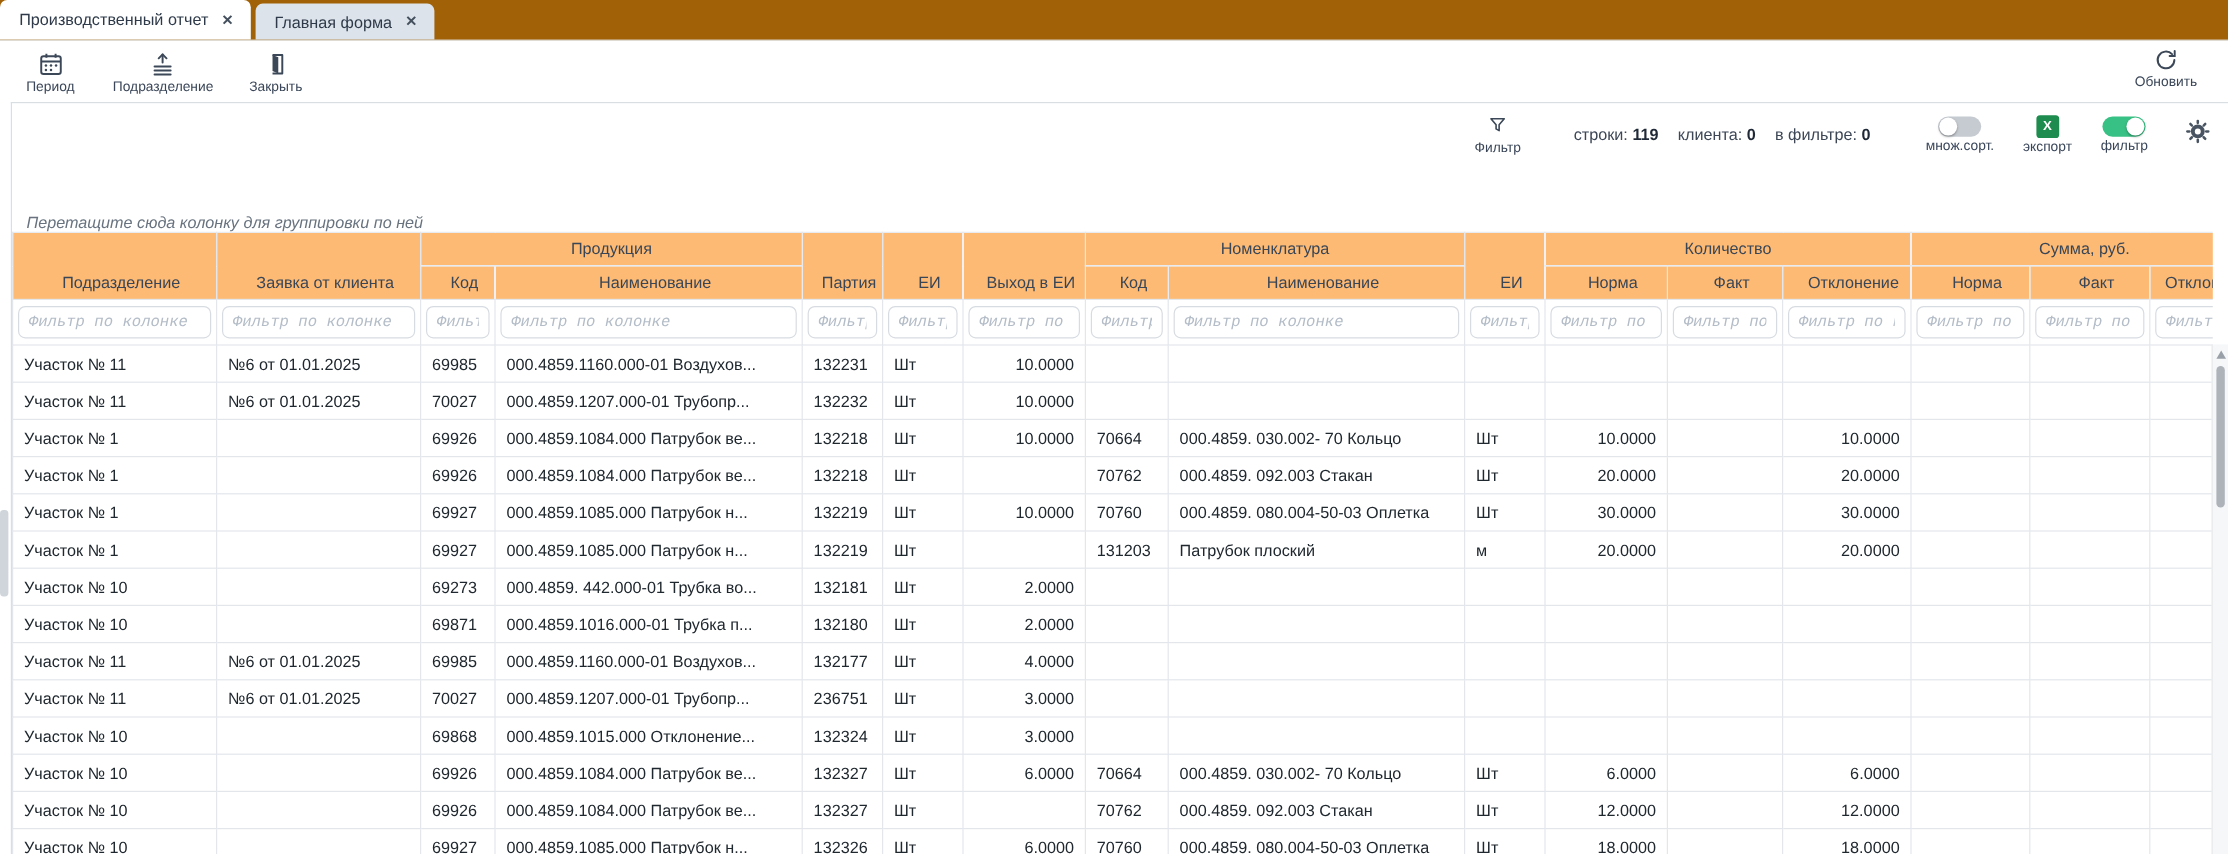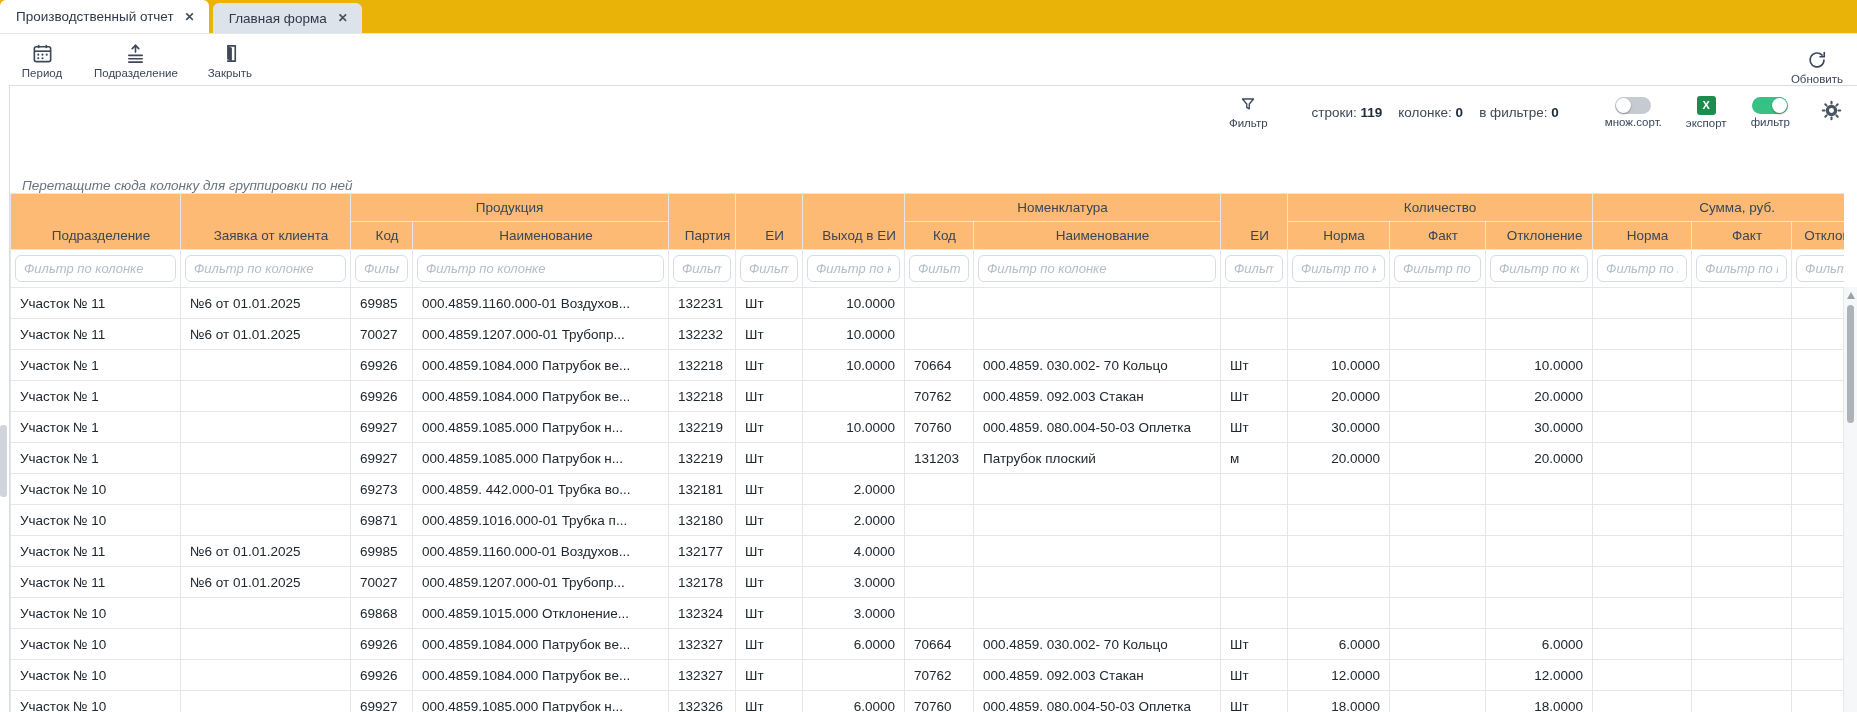--- a/index.html
+++ b/index.html
@@ -2,32 +2,32 @@
 <html><head>
 <meta charset="utf-8">
 <style>
   html,body{margin:0;padding:0;}
   body{
     width:1857px;height:712px;overflow:hidden;position:relative;
     background:#ffffff;font-family:"Liberation Sans", sans-serif;
     -webkit-font-smoothing:antialiased;
   }
   
-  .tabbar{height:33px;background:#eab308;display:flex;align-items:flex-end;border-bottom:1px solid #e3e7ec;}
+  .tabbar{height:33px;background:#a16207;display:flex;align-items:flex-end;border-bottom:1px solid #e3e7ec;}
   .tab{height:33px;display:flex;align-items:center;padding:0 14px 0 16px;font-size:13.5px;color:#2e3a49;
        border-radius:6px 6px 0 0;cursor:default;white-space:nowrap;}
   .tab.active{background:#ffffff;}
   .tab.inactive{background:#dce3ea;margin-left:4px;height:30px;}
   .tab .close{margin-left:11px;font-size:12px;color:#44505e;font-weight:bold;}
   
   .toolbar{height:52px;background:#ffffff;display:flex;align-items:center;padding-left:16px;position:relative;}
   .tbtn{display:flex;flex-direction:column;align-items:center;justify-content:center;gap:2px;
         margin-right:26px;min-width:52px;color:#3b4759;font-size:11.5px;cursor:default;}
   .tbtn svg{display:block;}
-  .tbtn-right{position:absolute;right:14px;top:15px;margin-right:0;}
+  .tbtn-right{position:absolute;right:14px;top:5px;margin-right:12px;}
   
   .panel{position:absolute;left:9px;top:85px;right:0;bottom:0;background:#fff;
          border-top:1px solid #d9dee3;border-left:1px solid #d9dee3;}
   .titlerow{height:52px;display:flex;align-items:center;padding-left:22px;}
   .rtitle{font-size:15px;font-weight:bold;color:#333f50;white-space:nowrap;}
   .titlerow .spacer{flex:1;}
   .hfilter{display:flex;flex-direction:column;align-items:center;gap:1px;font-size:11.5px;color:#3b4759;margin-right:44px;}
   .stats{display:flex;gap:16px;font-size:13.5px;color:#3d4756;margin-right:46px;white-space:nowrap;}
   .stats b{color:#1f2937;}
   .hctl{display:flex;flex-direction:column;align-items:center;gap:2px;font-size:11.5px;color:#39465a;margin-right:24px;}
@@ -45,21 +45,21 @@
   
   .gridwrap{position:absolute;left:0;right:13px;top:107px;bottom:0;overflow:hidden;}
   table.grid{border-collapse:collapse;table-layout:fixed;width:1871px;}
   .grid th,.grid td{border:1px solid #e3e7eb;overflow:hidden;white-space:nowrap;box-sizing:border-box;}
   .grid th{background:#fdba74;font-weight:normal;color:#3a4656;font-size:13.5px;}
   .grid th.ghead{height:28px;text-align:center;}
   .grid th.chead{height:28px;text-align:center;padding-left:12px;}
   .grid th.cmerged{vertical-align:bottom;text-align:center;padding-bottom:6px;}
   .grid th.frow{height:38px;background:#ffffff;padding:4px 4px;}
   .grid th.frow input{width:100%;height:27px;box-sizing:border-box;border:1px solid #d7dce2;border-radius:6px;
-        padding:0 8px;font-size:13px;font-family:Liberation Sans, sans-serif;color:#333;outline:none;}
+        padding:0 8px;font-size:13px;font-family:Liberation Mono, monospace;color:#333;outline:none;}
   .grid th.frow input::placeholder{font-style:italic;color:#b3bcc7;}
   .grid td{height:31px;padding:0 9px;font-size:13.5px;color:#20282f;background:#fff;}
   .grid td.num{text-align:right;}
   
   .vscroll{position:absolute;right:0;top:201px;bottom:0;width:13px;background:#f6f7f8;border-left:1px solid #e6e9ec;}
   .vscroll .up{width:0;height:0;border-left:4.5px solid transparent;border-right:4.5px solid transparent;
                border-bottom:7px solid #9aa0a8;margin:5px auto 0 auto;}
   .vscroll .thumb{width:7px;margin:6px auto 0 auto;height:118px;background:#aeb3ba;border-radius:4px;}
   
   .splitter{position:absolute;left:0;top:425px;width:7px;height:72px;background:#cfd5db;border-radius:3px;}
@@ -136,21 +136,21 @@
     <div class="hfilter">
       <span>
         <svg width="20" height="19" viewBox="0 0 24 24" fill="none" stroke="#3c4858" stroke-width="1.7" stroke-linejoin="round">
           <path d="M5 5h14l-5.4 6.4v6.1l-3.2-1.8v-4.3L5 5z"></path>
         </svg>
       </span>
       <span>Фильтр</span>
     </div>
     <div class="stats">
       <span><span>строки:</span> <b>119</b></span>
-      <span><span>колонке:</span> <b>0</b></span>
+      <span><span>клиента:</span> <b>0</b></span>
       <span><span>в фильтре:</span> <b>0</b></span>
     </div>
     <div class="hctl">
       <span class="toggle off">
           <span class="knob"></span>
         </span>
       <span>множ.сорт.</span>
     </div>
     <div class="hctl">
       <span class="xlbtn">X</span>
@@ -409,21 +409,21 @@
             <td class="num"></td>
             <td class="num"></td>
             <td class="num"></td>
             <td class="num"></td>
           </tr>
           <tr>
             <td>Участок № 11</td>
             <td>№6 от 01.01.2025</td>
             <td>70027</td>
             <td>000.4859.1207.000-01 Трубопр...</td>
-            <td>132178</td>
+            <td>236751</td>
             <td>Шт</td>
             <td class="num">3.0000</td>
             <td></td>
             <td></td>
             <td></td>
             <td class="num"></td>
             <td class="num"></td>
             <td class="num"></td>
             <td class="num"></td>
             <td class="num"></td>

